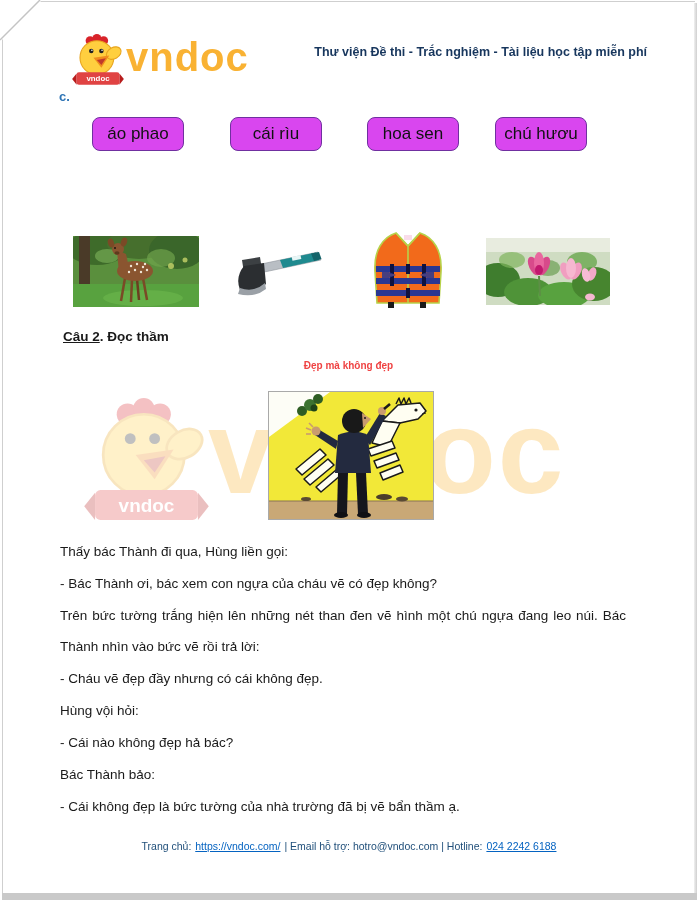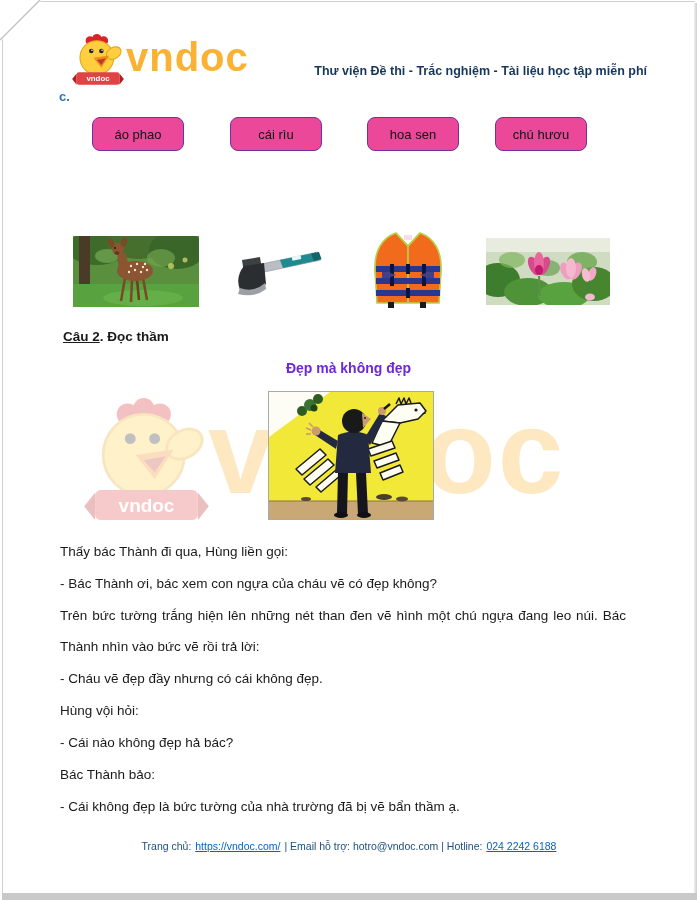--- a/index.html
+++ b/index.html
@@ -10,43 +10,43 @@
   
   .border-top{position:absolute;top:1px;left:0;right:2px;height:1px;background:#cfcfcf;}
   .border-left{position:absolute;left:2px;top:0;bottom:7px;width:1px;background:#cfcfcf;}
   .shadow-right{position:absolute;right:0;top:3px;bottom:7px;width:3px;background:linear-gradient(to right,#f0f0f0,#cfcfcf);}
   .shadow-bottom{position:absolute;bottom:0;left:2px;right:0;height:7px;background:#c9c9c9;}
   .corner-fold{position:absolute;top:0;left:0;width:42px;height:42px;}
 
   
   .logo{position:absolute;left:72px;top:34px;display:flex;align-items:center;}
   .logo-word{font-size:40px;font-weight:bold;color:#f9b233;letter-spacing:1px;line-height:1;margin-left:2px;margin-top:-8px;}
-  .tagline{position:absolute;top:64px;right:50px;font-size:12.5px;font-weight:bold;color:#17365d;}
+  .tagline{position:absolute;top:45px;right:50px;font-size:12.5px;font-weight:bold;color:#17365d;}
 
   .section-label{position:absolute;left:59px;top:89px;font-size:13px;font-weight:bold;color:#2e74b5;}
 
   
   .word-boxes{position:absolute;left:60px;top:117px;width:577px;height:36px;}
   .word-box{
     position:absolute;top:0;height:32px;border:1.6px solid #7030a0;border-radius:8px;
-    display:flex;align-items:center;justify-content:center;font-size:13px;color:#111;background:#ec4899;
+    display:flex;align-items:center;justify-content:center;font-size:17px;color:#111;background:#d946ef;
   }
   .wb0{left:32px;width:90px;}
   .wb1{left:170px;width:90px;}
   .wb2{left:307px;width:90px;}
   .wb3{left:435px;width:90px;}
 
   
   .pic{position:absolute;}
   .pic svg{display:block;}
 
   
   .question-heading{position:absolute;left:63px;top:329px;font-size:13.5px;font-weight:bold;color:#1a1a1a;}
   .question-heading .qnum{text-decoration:underline;}
-  .story-title{position:absolute;left:60px;top:360px;width:577px;text-align:center;font-size:14px;font-weight:bold;color:#6d28d9;}
+  .story-title{position:absolute;left:60px;top:360px;width:577px;text-align:center;font-size:10px;font-weight:bold;color:#ef4444;}
 
   
   .watermark-chicken{position:absolute;left:84px;top:398px;opacity:0.28;}
   .watermark-text{
     position:absolute;left:208px;top:388px;width:470px;font-size:118px;font-weight:bold;
     color:rgba(249,178,51,0.30);letter-spacing:2px;line-height:1.1;pointer-events:none;
   }
   .illustration{position:absolute;left:268px;top:391px;}
 
   .story-text{position:absolute;left:60px;top:536px;width:578px;font-size:13.5px;line-height:31px;color:#1a1a1a;}

